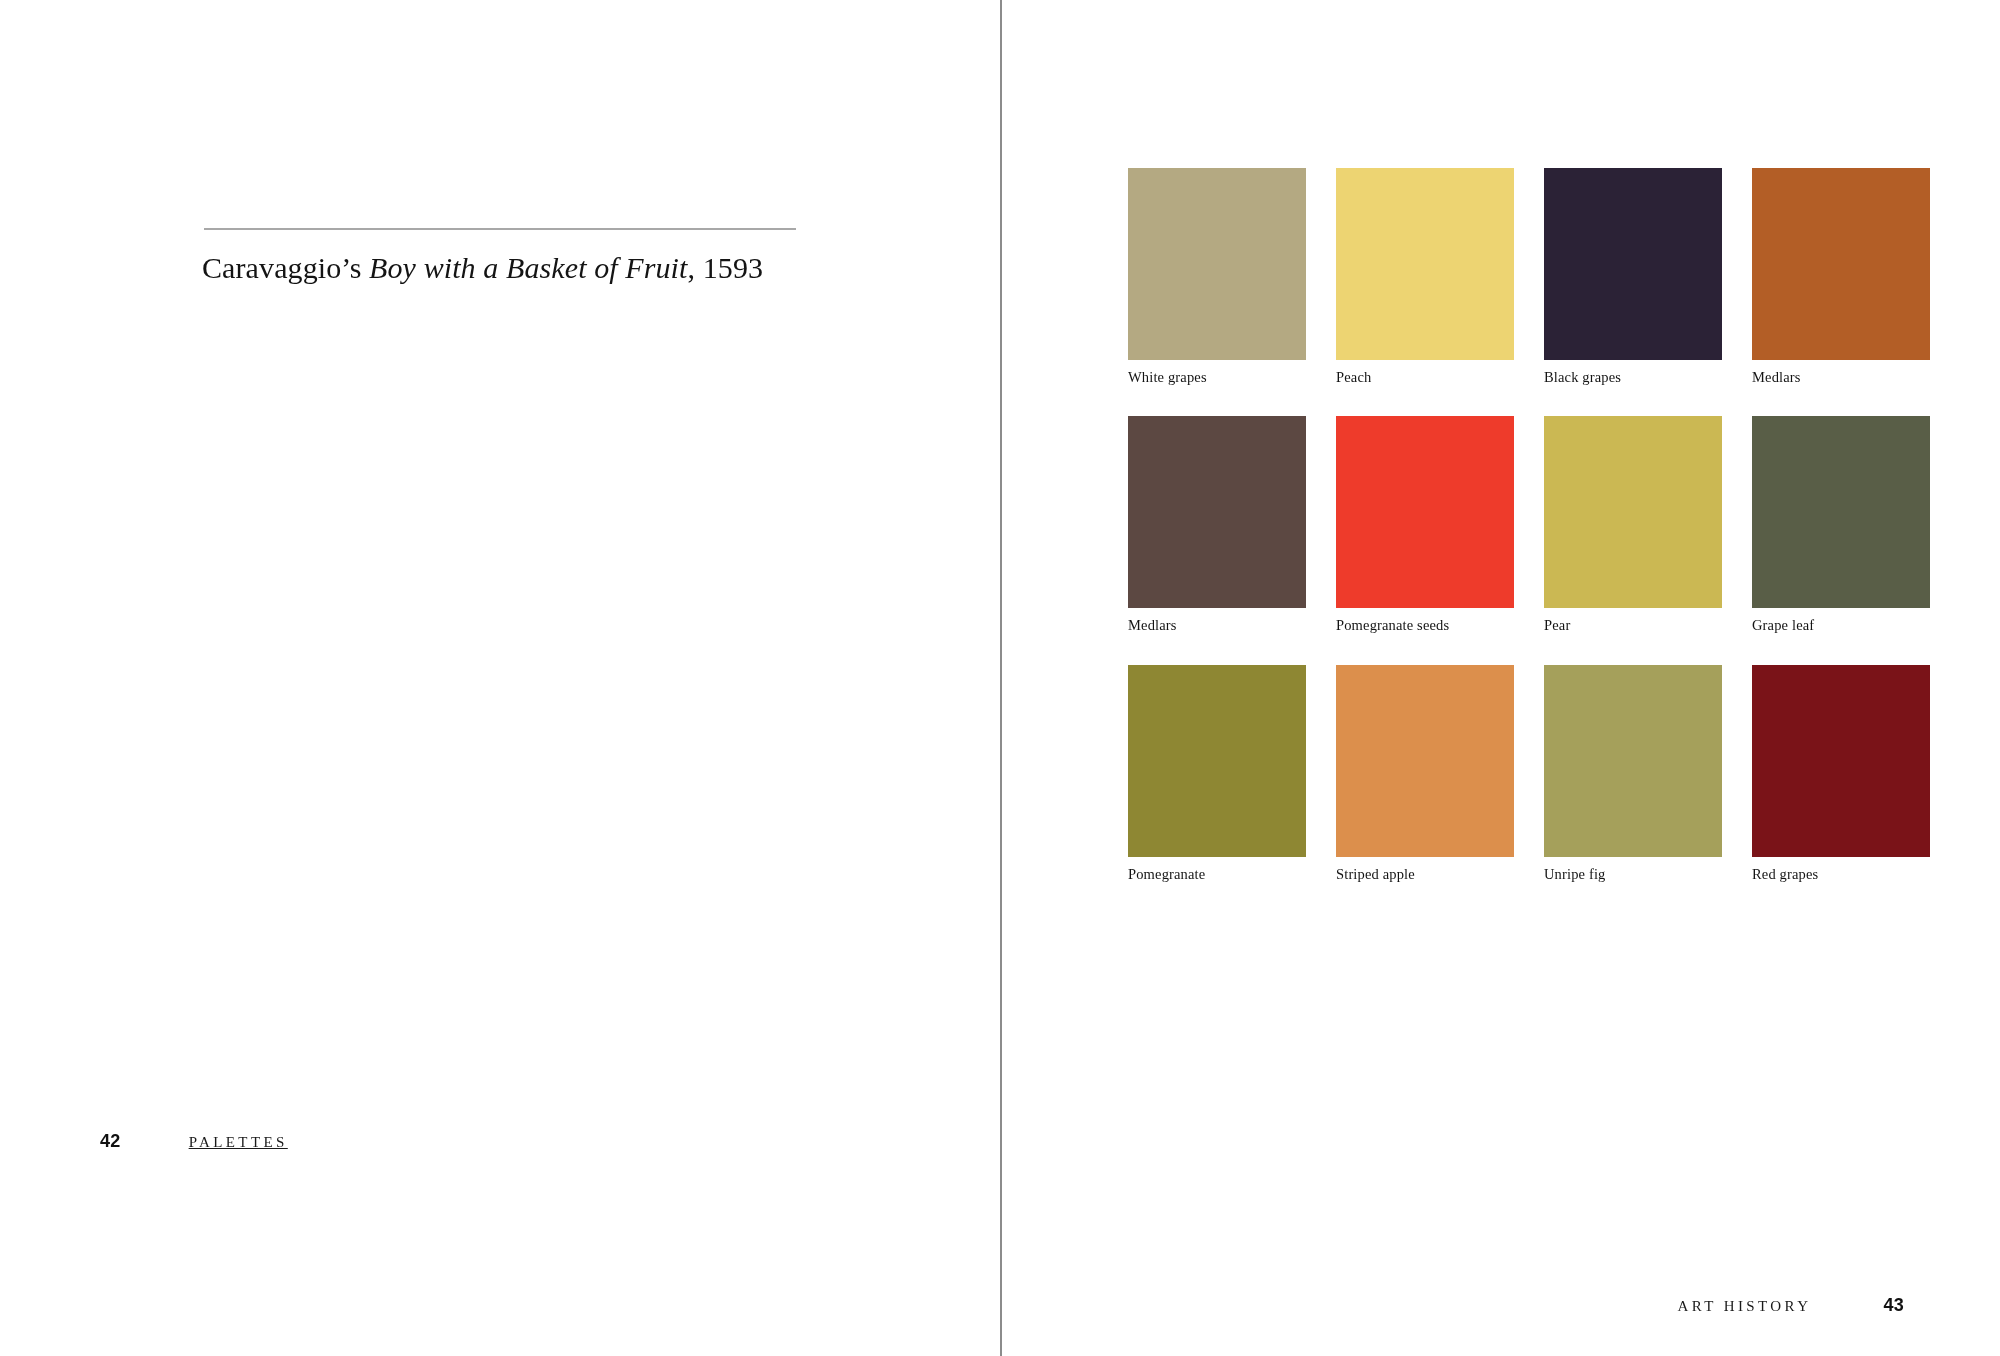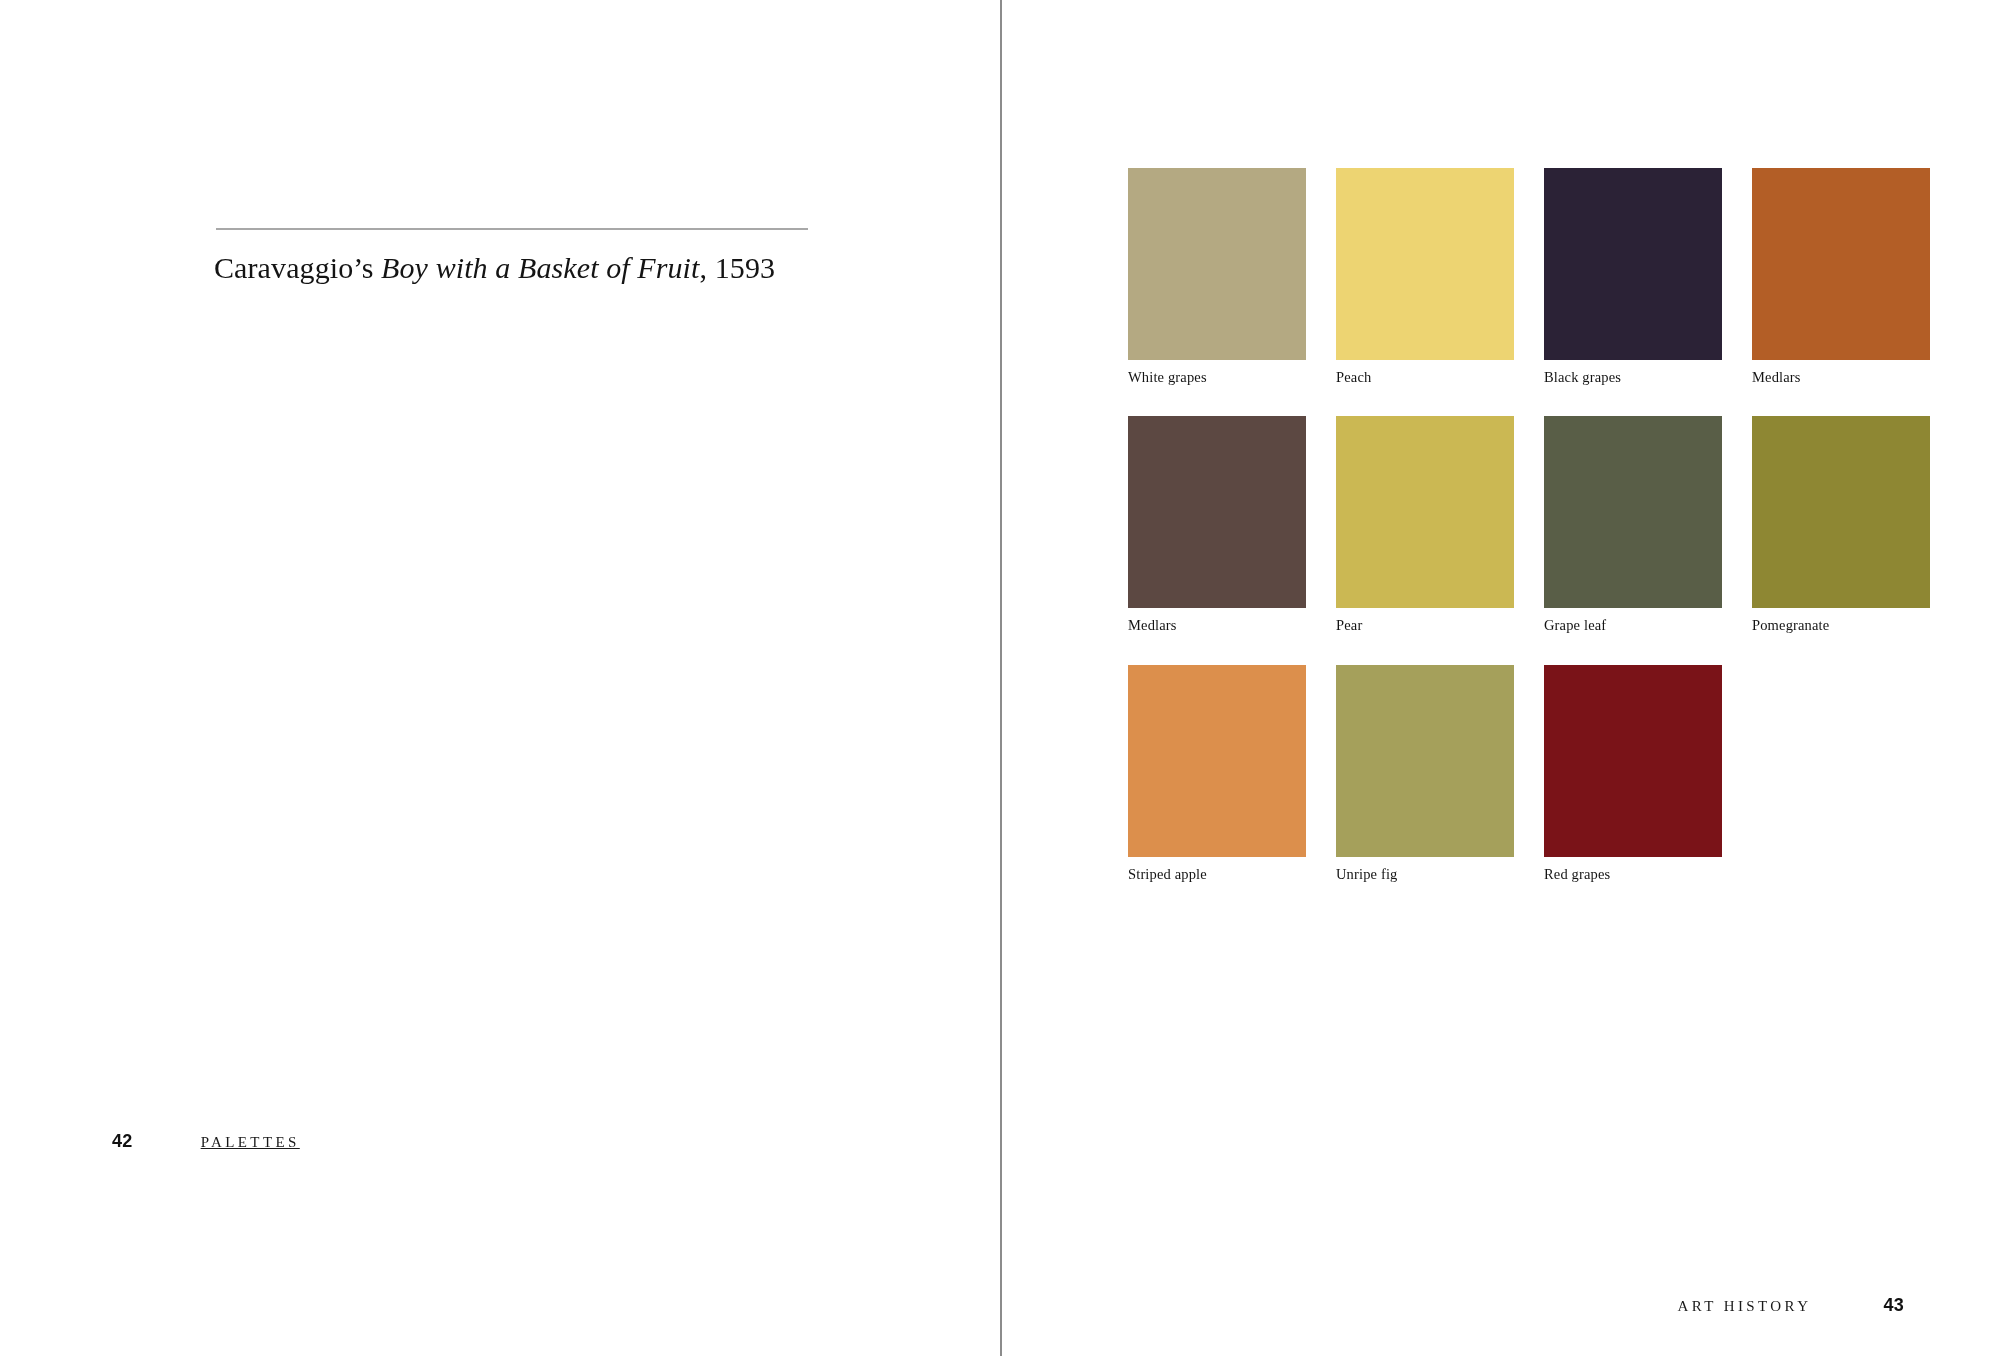--- a/index.html
+++ b/index.html
@@ -25,21 +25,21 @@
     left:1000px;
     top:0;
     width:2px;
     height:1356px;
     background:#8c8c8c;
   }
 
   
   .page-left {
     position:absolute;
-    left:16px; top:0;
+    left:4px; top:0;
     width:1000px; height:1192px;padding-left:32px;
   }
 
   .title-rule {
     position:absolute;
     left:200px;
     top:228px;
     width:592px;
     height:2px;
     background:#a8a8a8;
@@ -183,20 +183,24 @@
         </div>
         <div class="swatch-cell">
           <div class="swatch-chip" style="background: rgb(179, 94, 38);"></div>
           <div class="swatch-label">Medlars</div>
         </div>
         <div class="swatch-cell">
           <div class="swatch-chip" style="background: rgb(92, 72, 66);"></div>
           <div class="swatch-label">Medlars</div>
         </div>
         <div class="swatch-cell">
+          <div class="swatch-chip" style="background: rgb(238, 59, 43);"></div>
+          <div class="swatch-label">Pomegranate seeds</div>
+        </div>
+        <div class="swatch-cell">
           <div class="swatch-chip" style="background: rgb(203, 184, 83);"></div>
           <div class="swatch-label">Pear</div>
         </div>
         <div class="swatch-cell">
           <div class="swatch-chip" style="background: rgb(89, 94, 71);"></div>
           <div class="swatch-label">Grape leaf</div>
         </div>
         <div class="swatch-cell">
           <div class="swatch-chip" style="background: rgb(142, 135, 51);"></div>
           <div class="swatch-label">Pomegranate</div>

